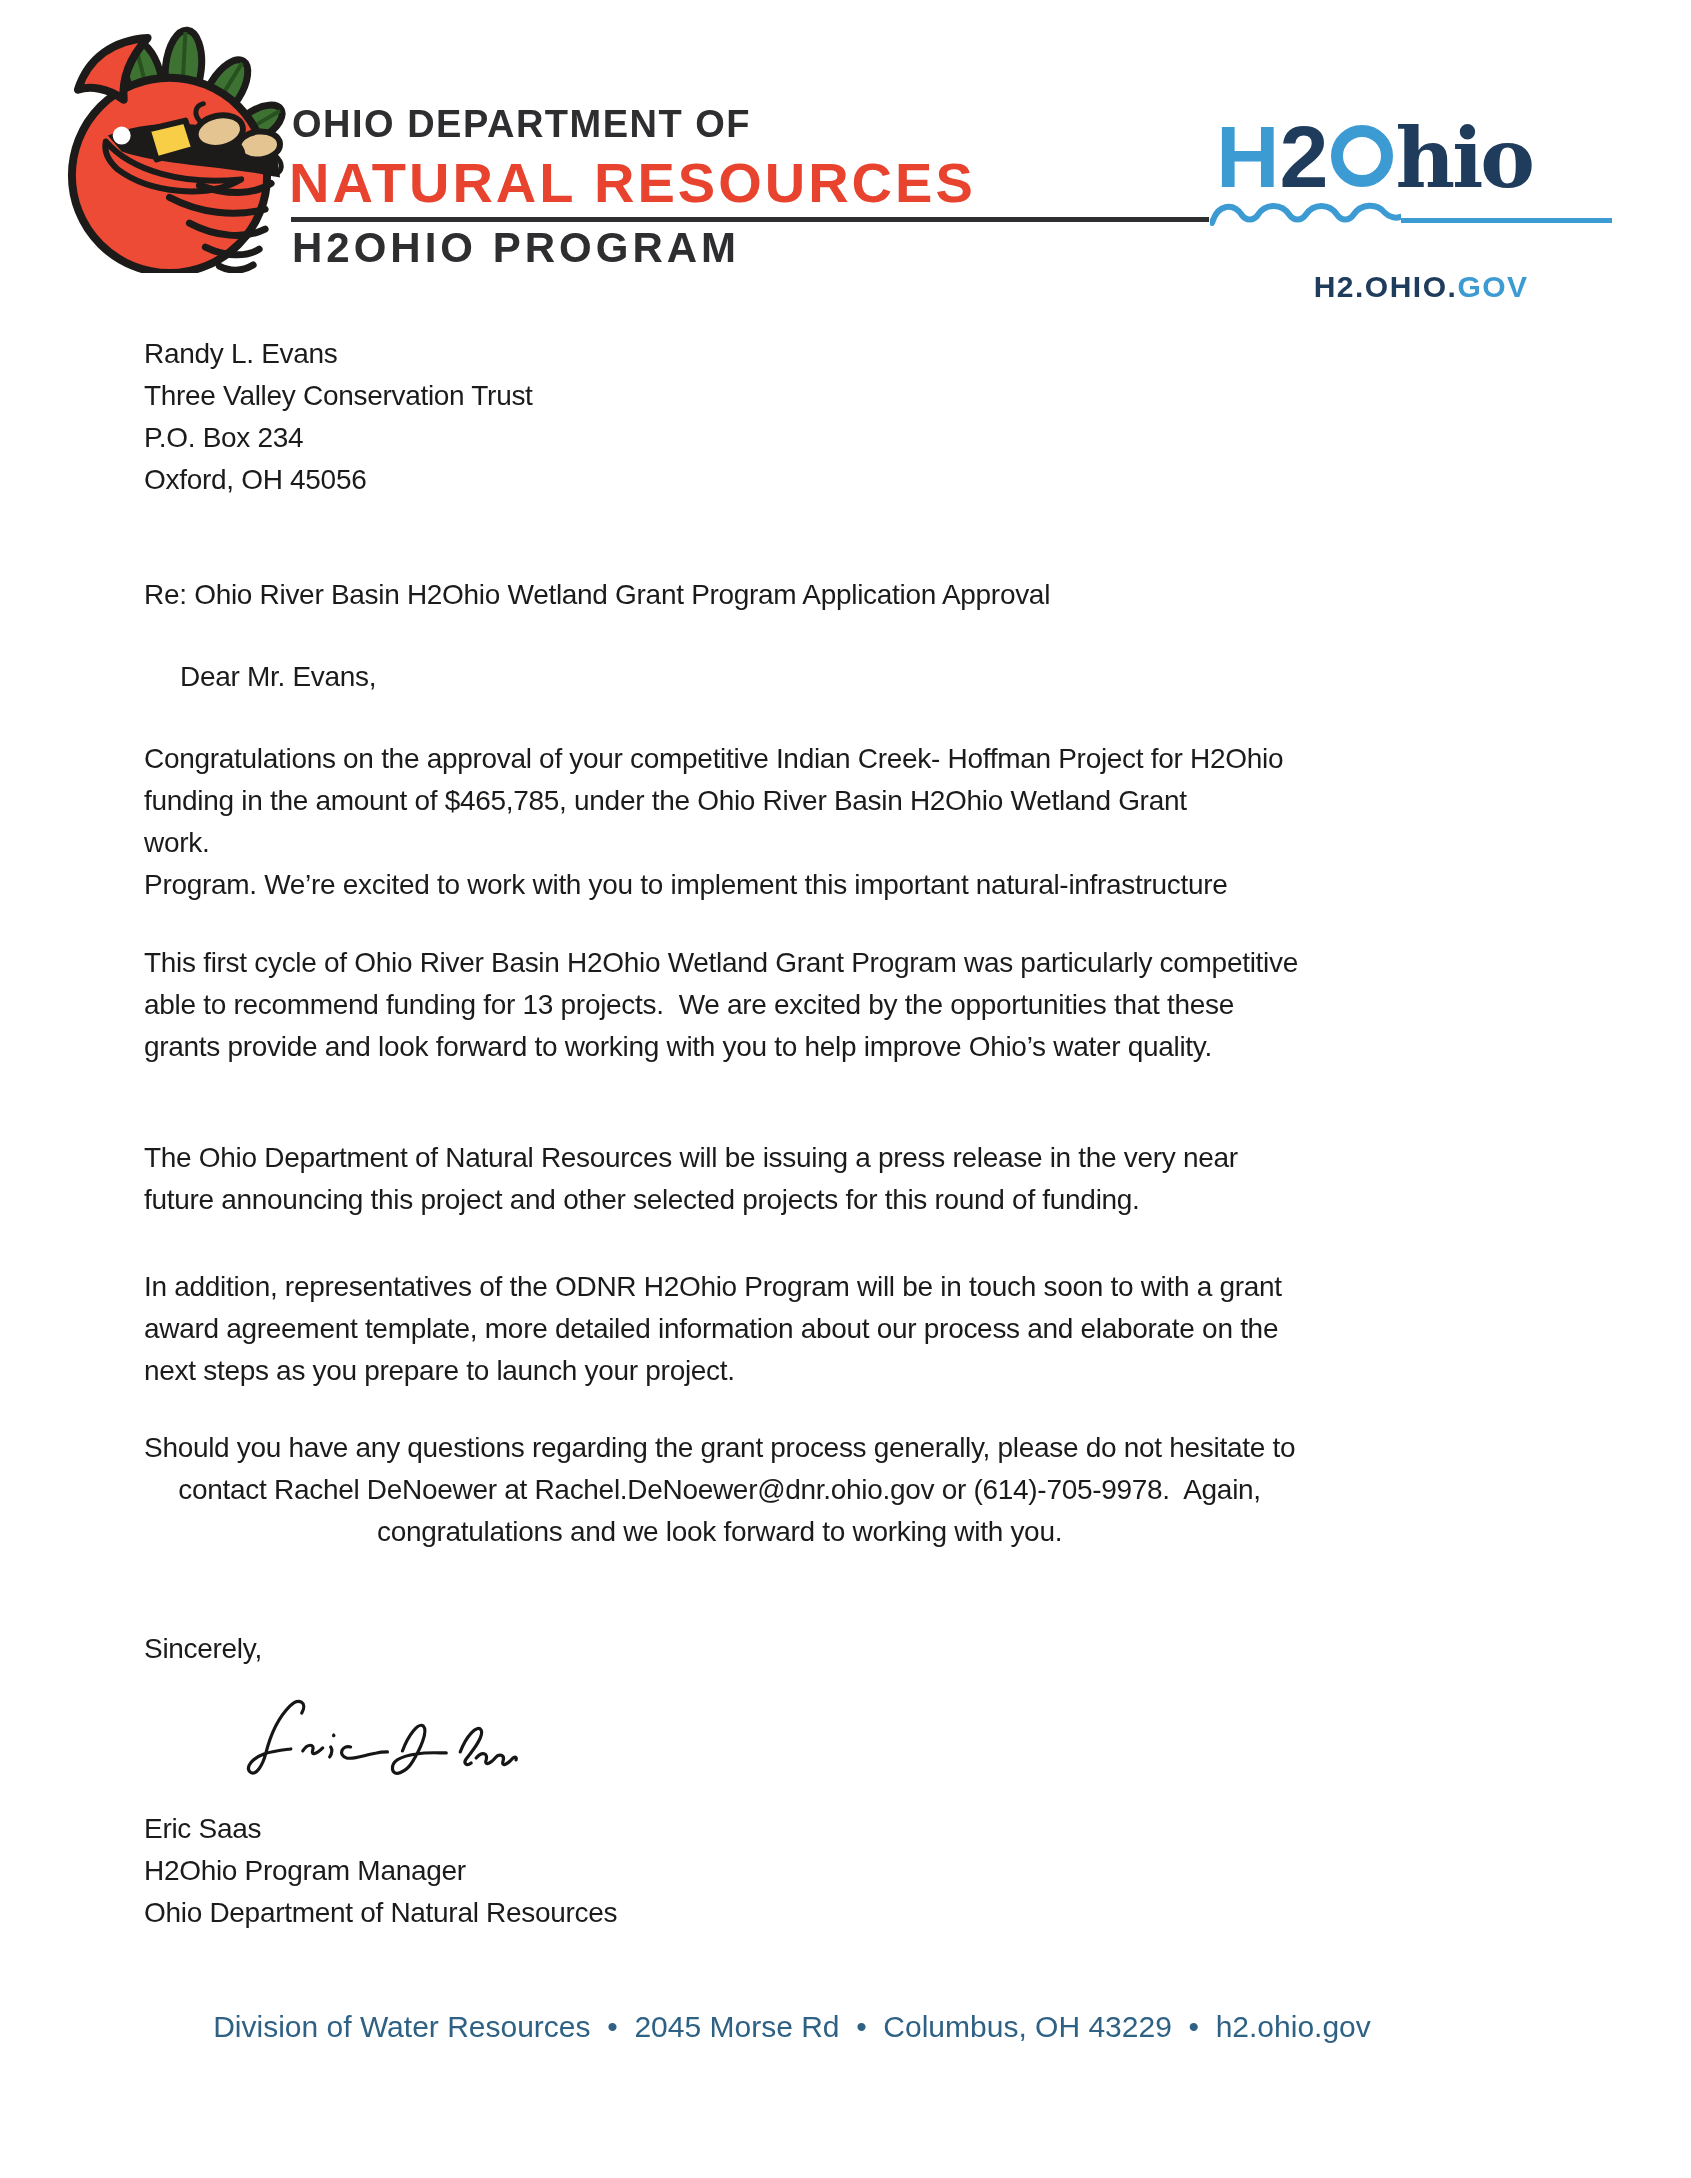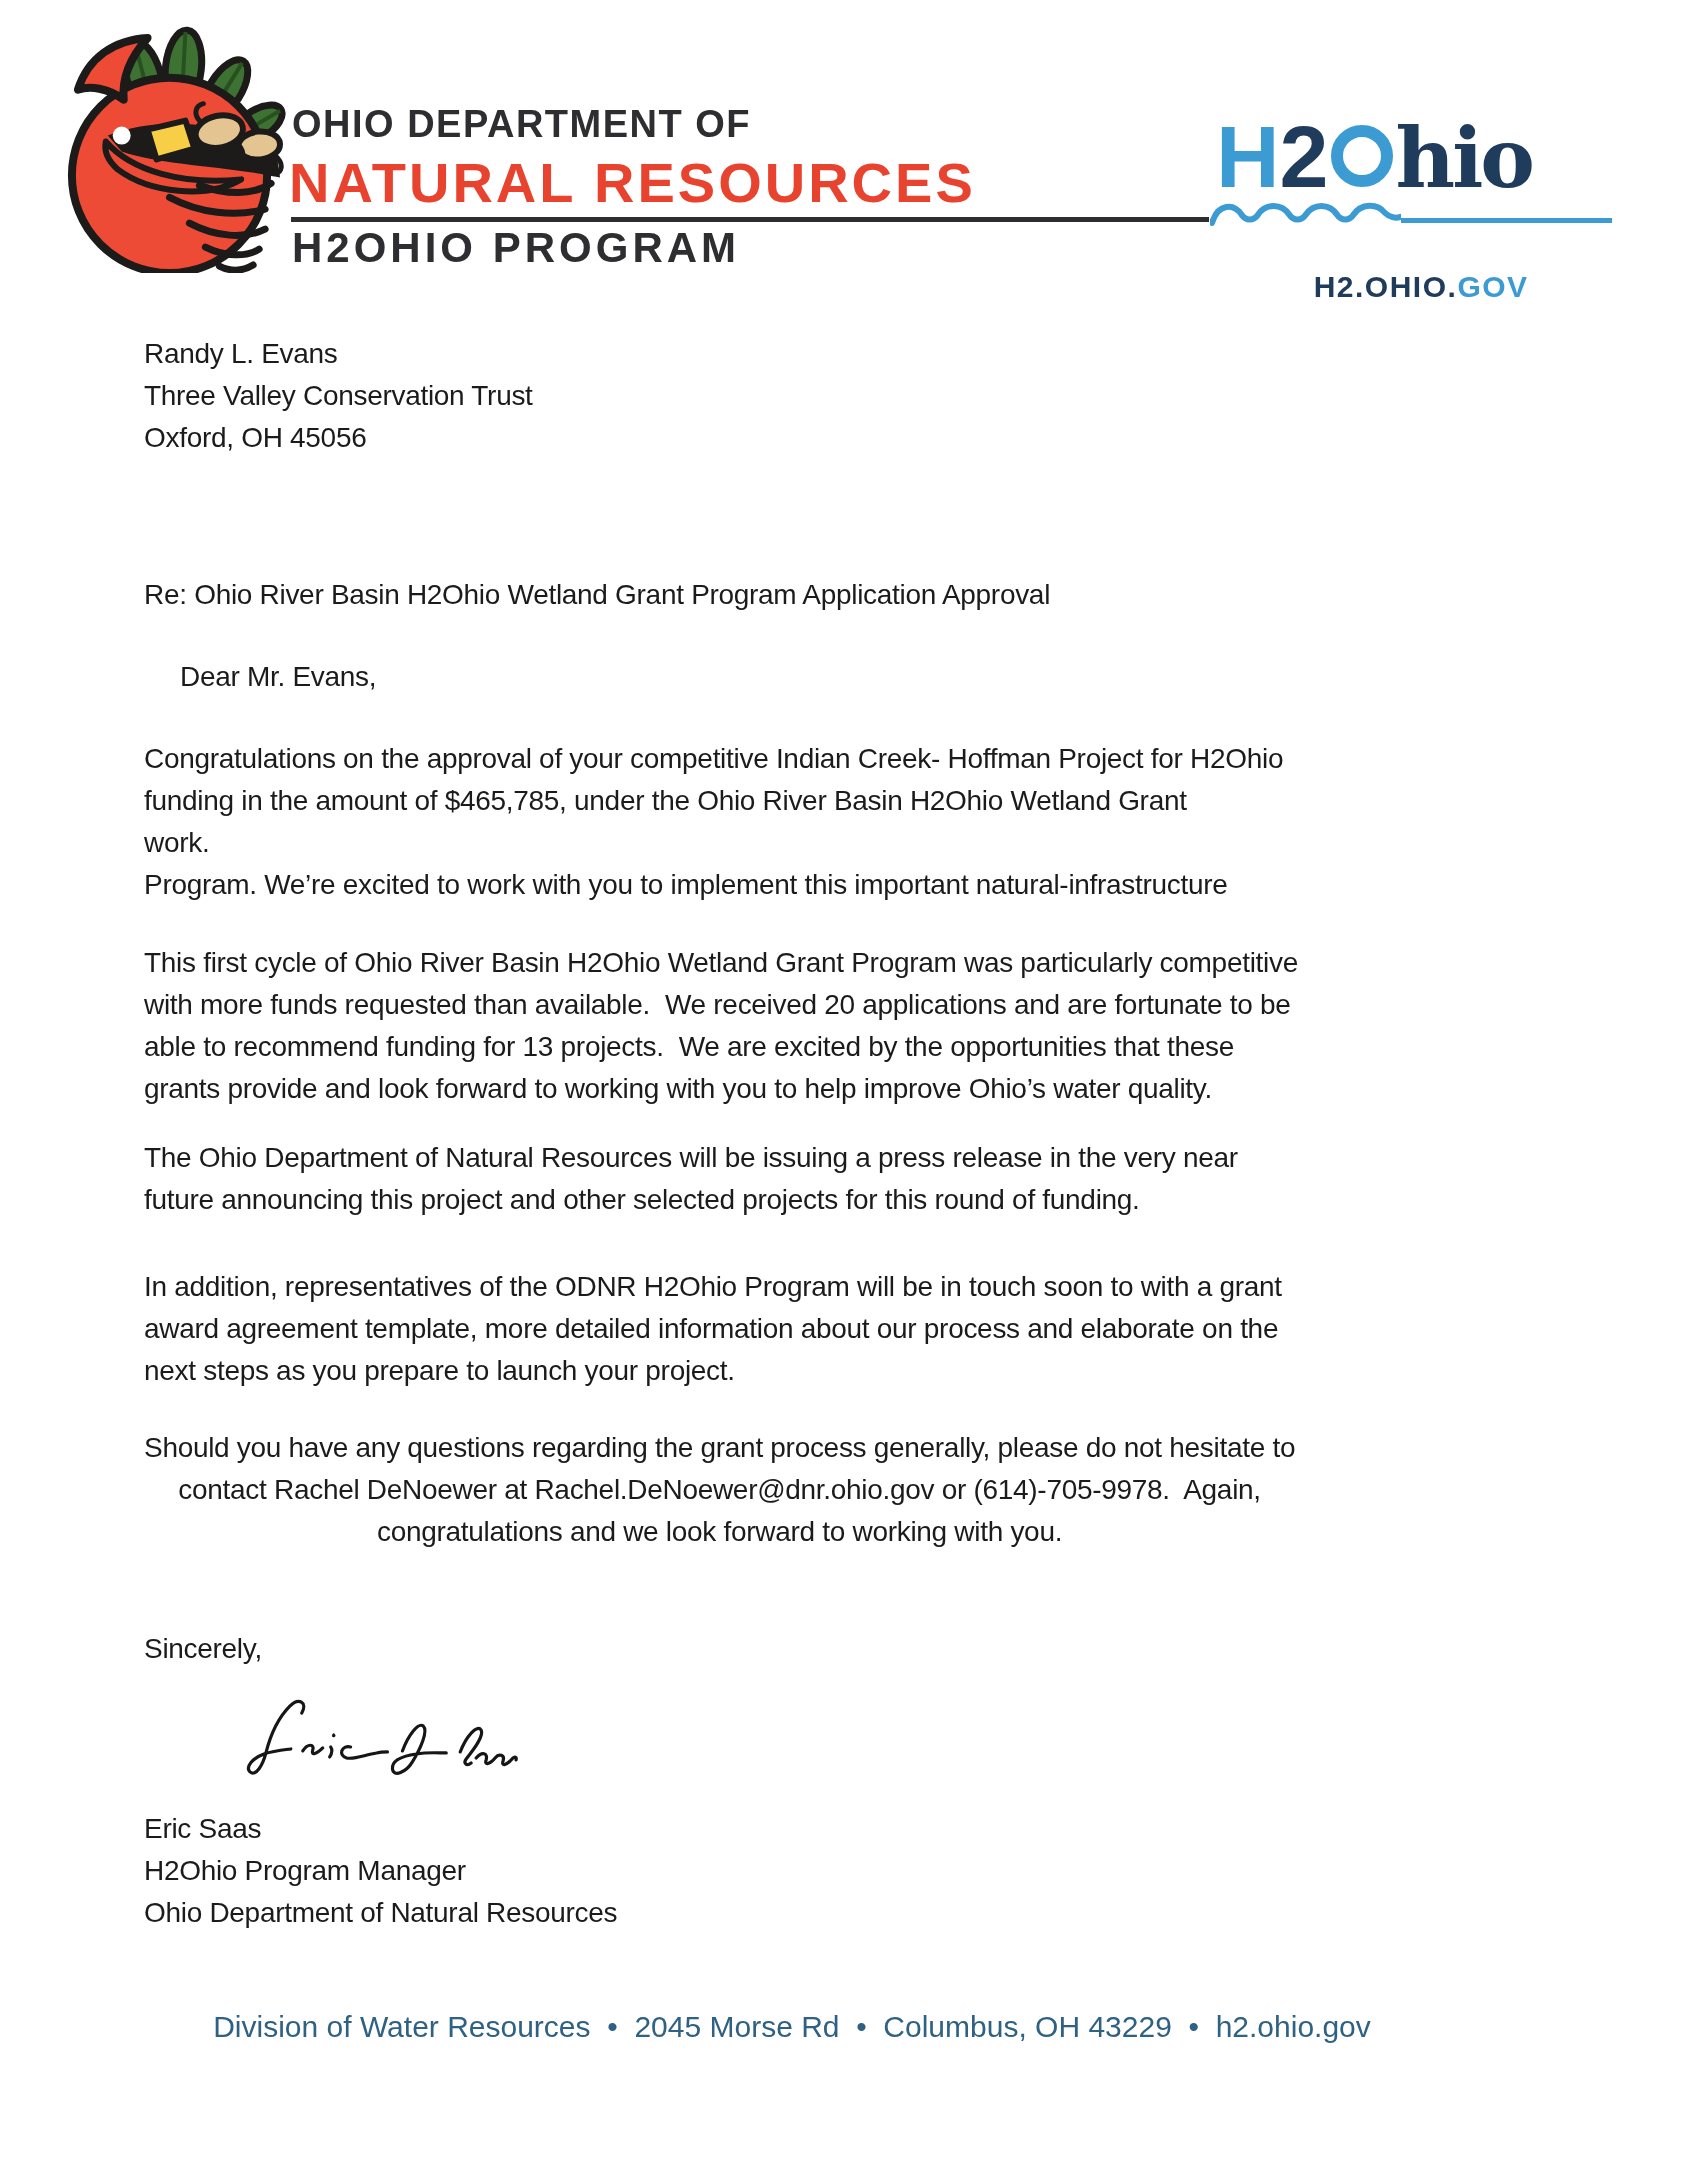--- a/index.html
+++ b/index.html
@@ -102,41 +102,41 @@
 </svg>
 <div class="abs rule-blue"></div>
 
 <div class="abs h2o-url">
   <span class="dark">H2.OHIO.</span><span class="light">GOV</span>
 </div>
 
 <div class="abs block address">
   <div class="line">Randy L. Evans</div>
   <div class="line">Three Valley Conservation Trust</div>
+  <div class="line">P.O. Box 234</div>
   <div class="line">Oxford, OH 45056</div>
 </div>
 
 <div class="abs block subject">
   <div class="line">Re: Ohio River Basin H2Ohio Wetland Grant Program Application Approval</div>
 </div>
 
 <div class="abs block salutation">
   <div class="line">Dear Mr. Evans,</div>
 </div>
 
 <div class="abs block p1">
   <div class="line">Congratulations on the approval of your competitive Indian Creek- Hoffman Project for H2Ohio</div>
   <div class="line">funding in the amount of $465,785, under the Ohio River Basin H2Ohio Wetland Grant</div>
   <div class="line">work.</div>
   <div class="line">Program. We’re excited to work with you to implement this important natural-infrastructure</div>
 </div>
 
 <div class="abs block p2">
   <div class="line">This first cycle of Ohio River Basin H2Ohio Wetland Grant Program was particularly competitive</div>
-  <div class="line">with more funds requested than available.  We received 20 applications and are fortunate to be</div>
   <div class="line">able to recommend funding for 13 projects.  We are excited by the opportunities that these</div>
   <div class="line">grants provide and look forward to working with you to help improve Ohio’s water quality.</div>
 </div>
 
 <div class="abs block p3">
   <div class="line">The Ohio Department of Natural Resources will be issuing a press release in the very near</div>
   <div class="line">future announcing this project and other selected projects for this round of funding.</div>
 </div>
 
 <div class="abs block p4">

